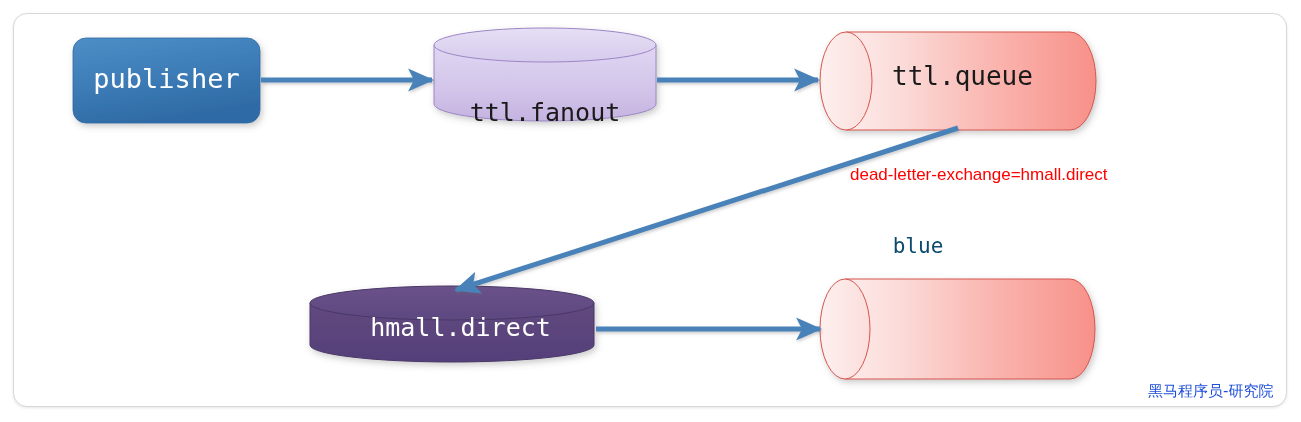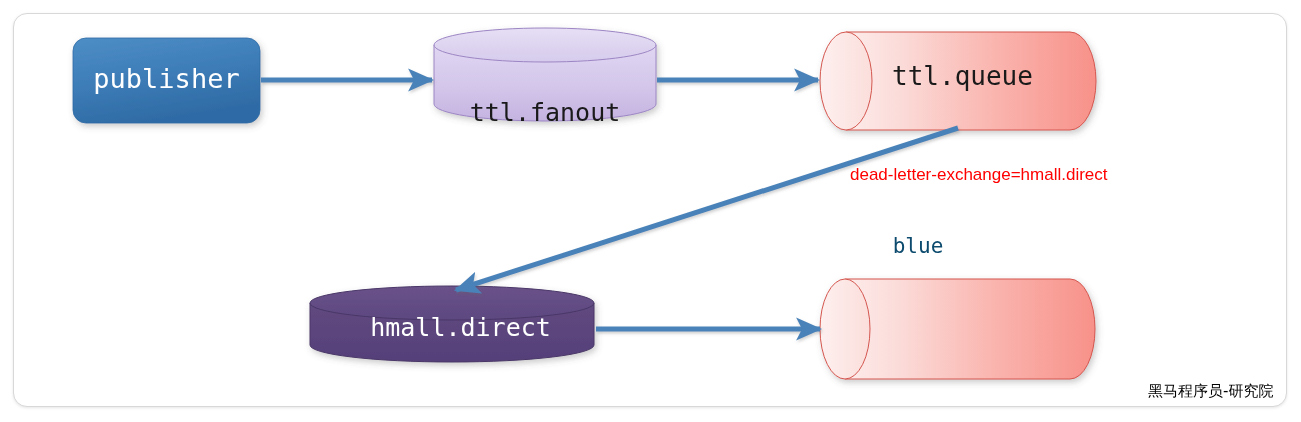--- a/index.html
+++ b/index.html
@@ -96,21 +96,21 @@
       -1px  1px 0 #ffffff,  1px  1px 0 #ffffff,
        0px -1px 0 #ffffff,  0px  1px 0 #ffffff,
       -1px  0px 0 #ffffff,  1px  0px 0 #ffffff;
   }
   #watermark {
     position: absolute;
     left: 1148px;
     top: 382px;
     font-family: "DejaVu Sans", sans-serif;
     font-size: 15px;
-    color: #000000;
+    color: #1d4ed8;
     white-space: nowrap;
     text-align: center;
   }
 </style>
 </head>
 <body>
 
 <div id="canvas">
 
   <div class="frame"></div>

